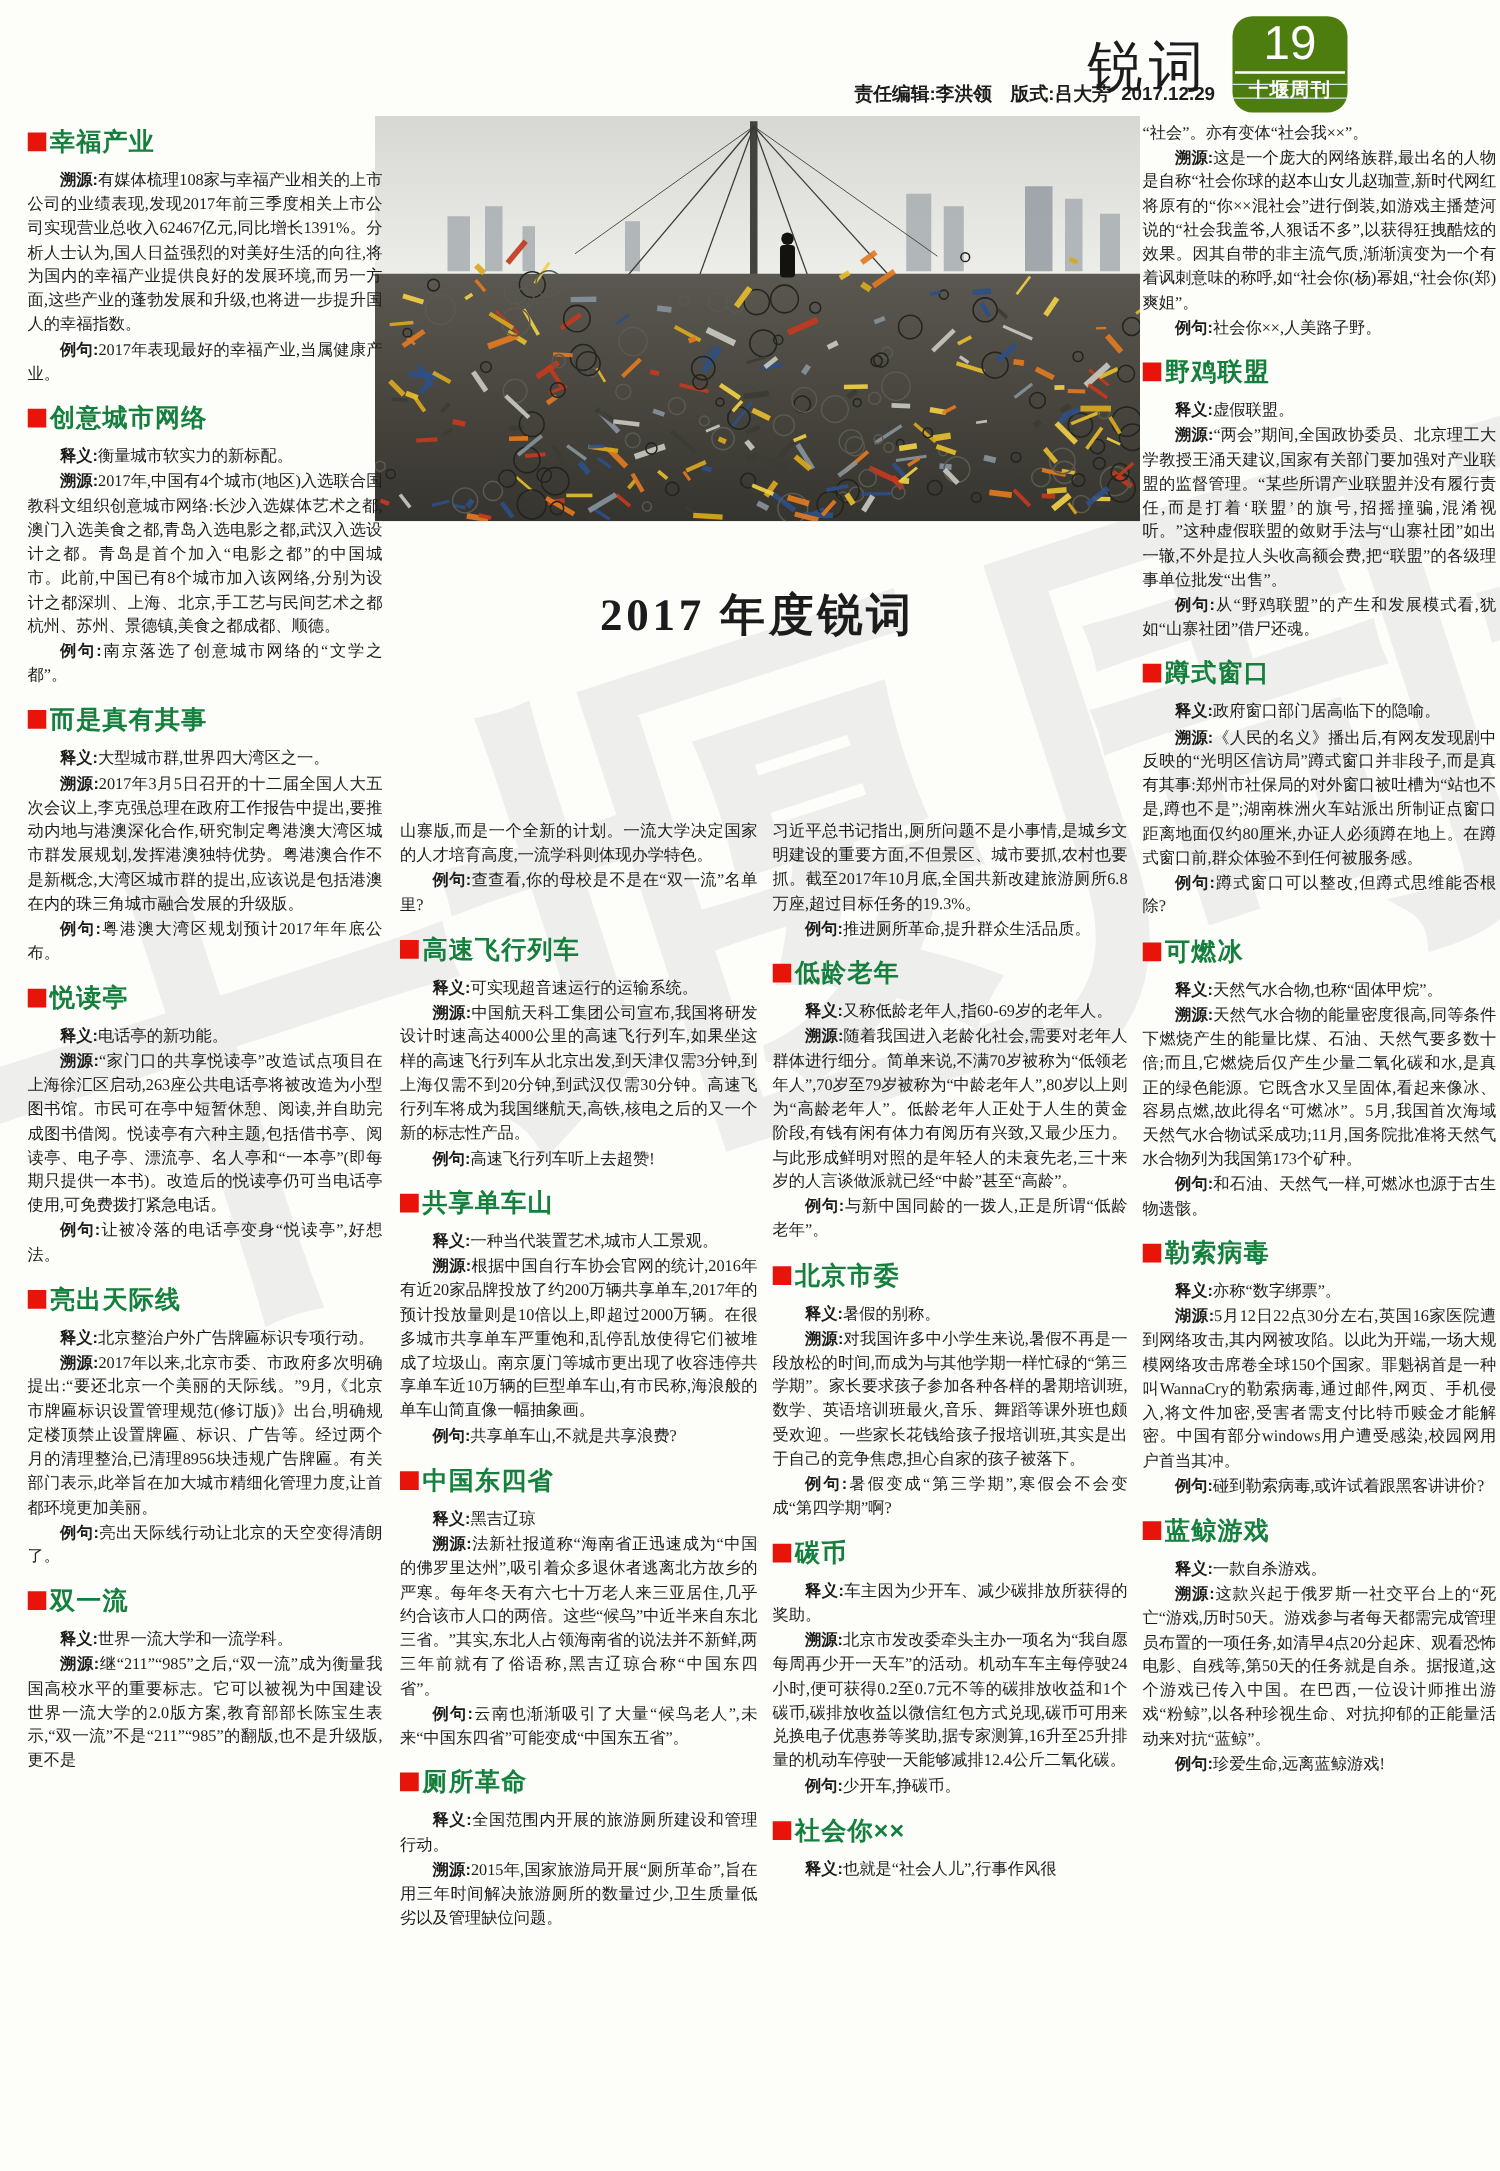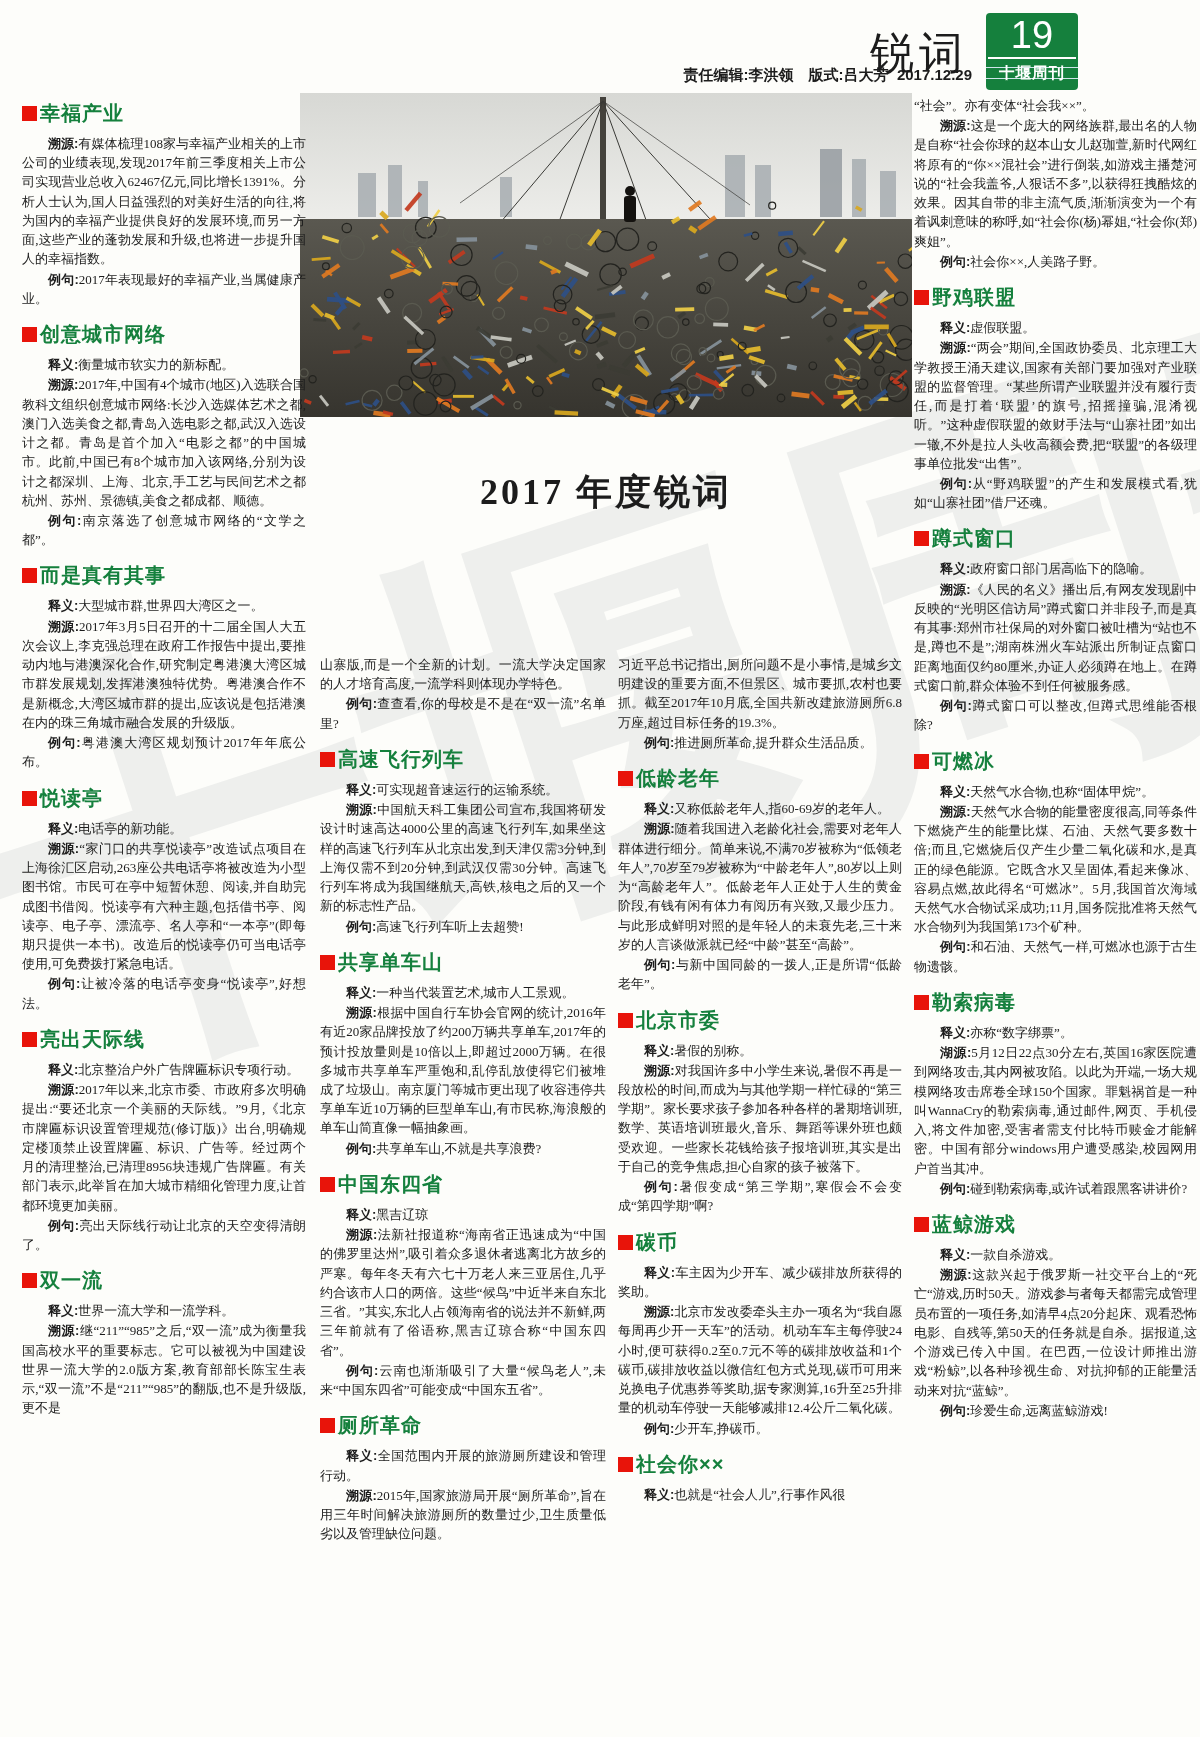--- a/index.html
+++ b/index.html
@@ -13,21 +13,21 @@
     position:absolute;top:24px;right:232px;z-index:3;
     font-size:44px;font-weight:normal;letter-spacing:5px;
   }
   #editor-line{
     position:absolute;top:66px;right:228px;z-index:3;
     font-family:"Liberation Sans","DejaVu Sans",sans-serif;
     font-weight:bold;font-size:15px;white-space:pre;
   }
   #masthead-box{
     position:absolute;left:986px;top:13px;width:92px;height:77px;z-index:3;
-    background:#15803d;border-radius:4px;color:#fff;text-align:center;
+    background:#4d7c0f;border-radius:16px;color:#fff;text-align:center;
     font-family:"Liberation Sans","DejaVu Sans",sans-serif;
   }
   #masthead-box .pageno{font-size:38px;line-height:44px;font-weight:400;}
   #masthead-box .mast-divider{border-top:2px solid #fff;margin:0 2px;}
   #masthead-box .mast{
     position:relative;font-size:15.5px;font-weight:bold;line-height:28px;letter-spacing:1px;
     background:
       linear-gradient(#cfe5ea,#cfe5ea) 0 8px / 100% 1px no-repeat,
       linear-gradient(#cfe5ea,#cfe5ea) 0 19px / 100% 1px no-repeat;
   }

